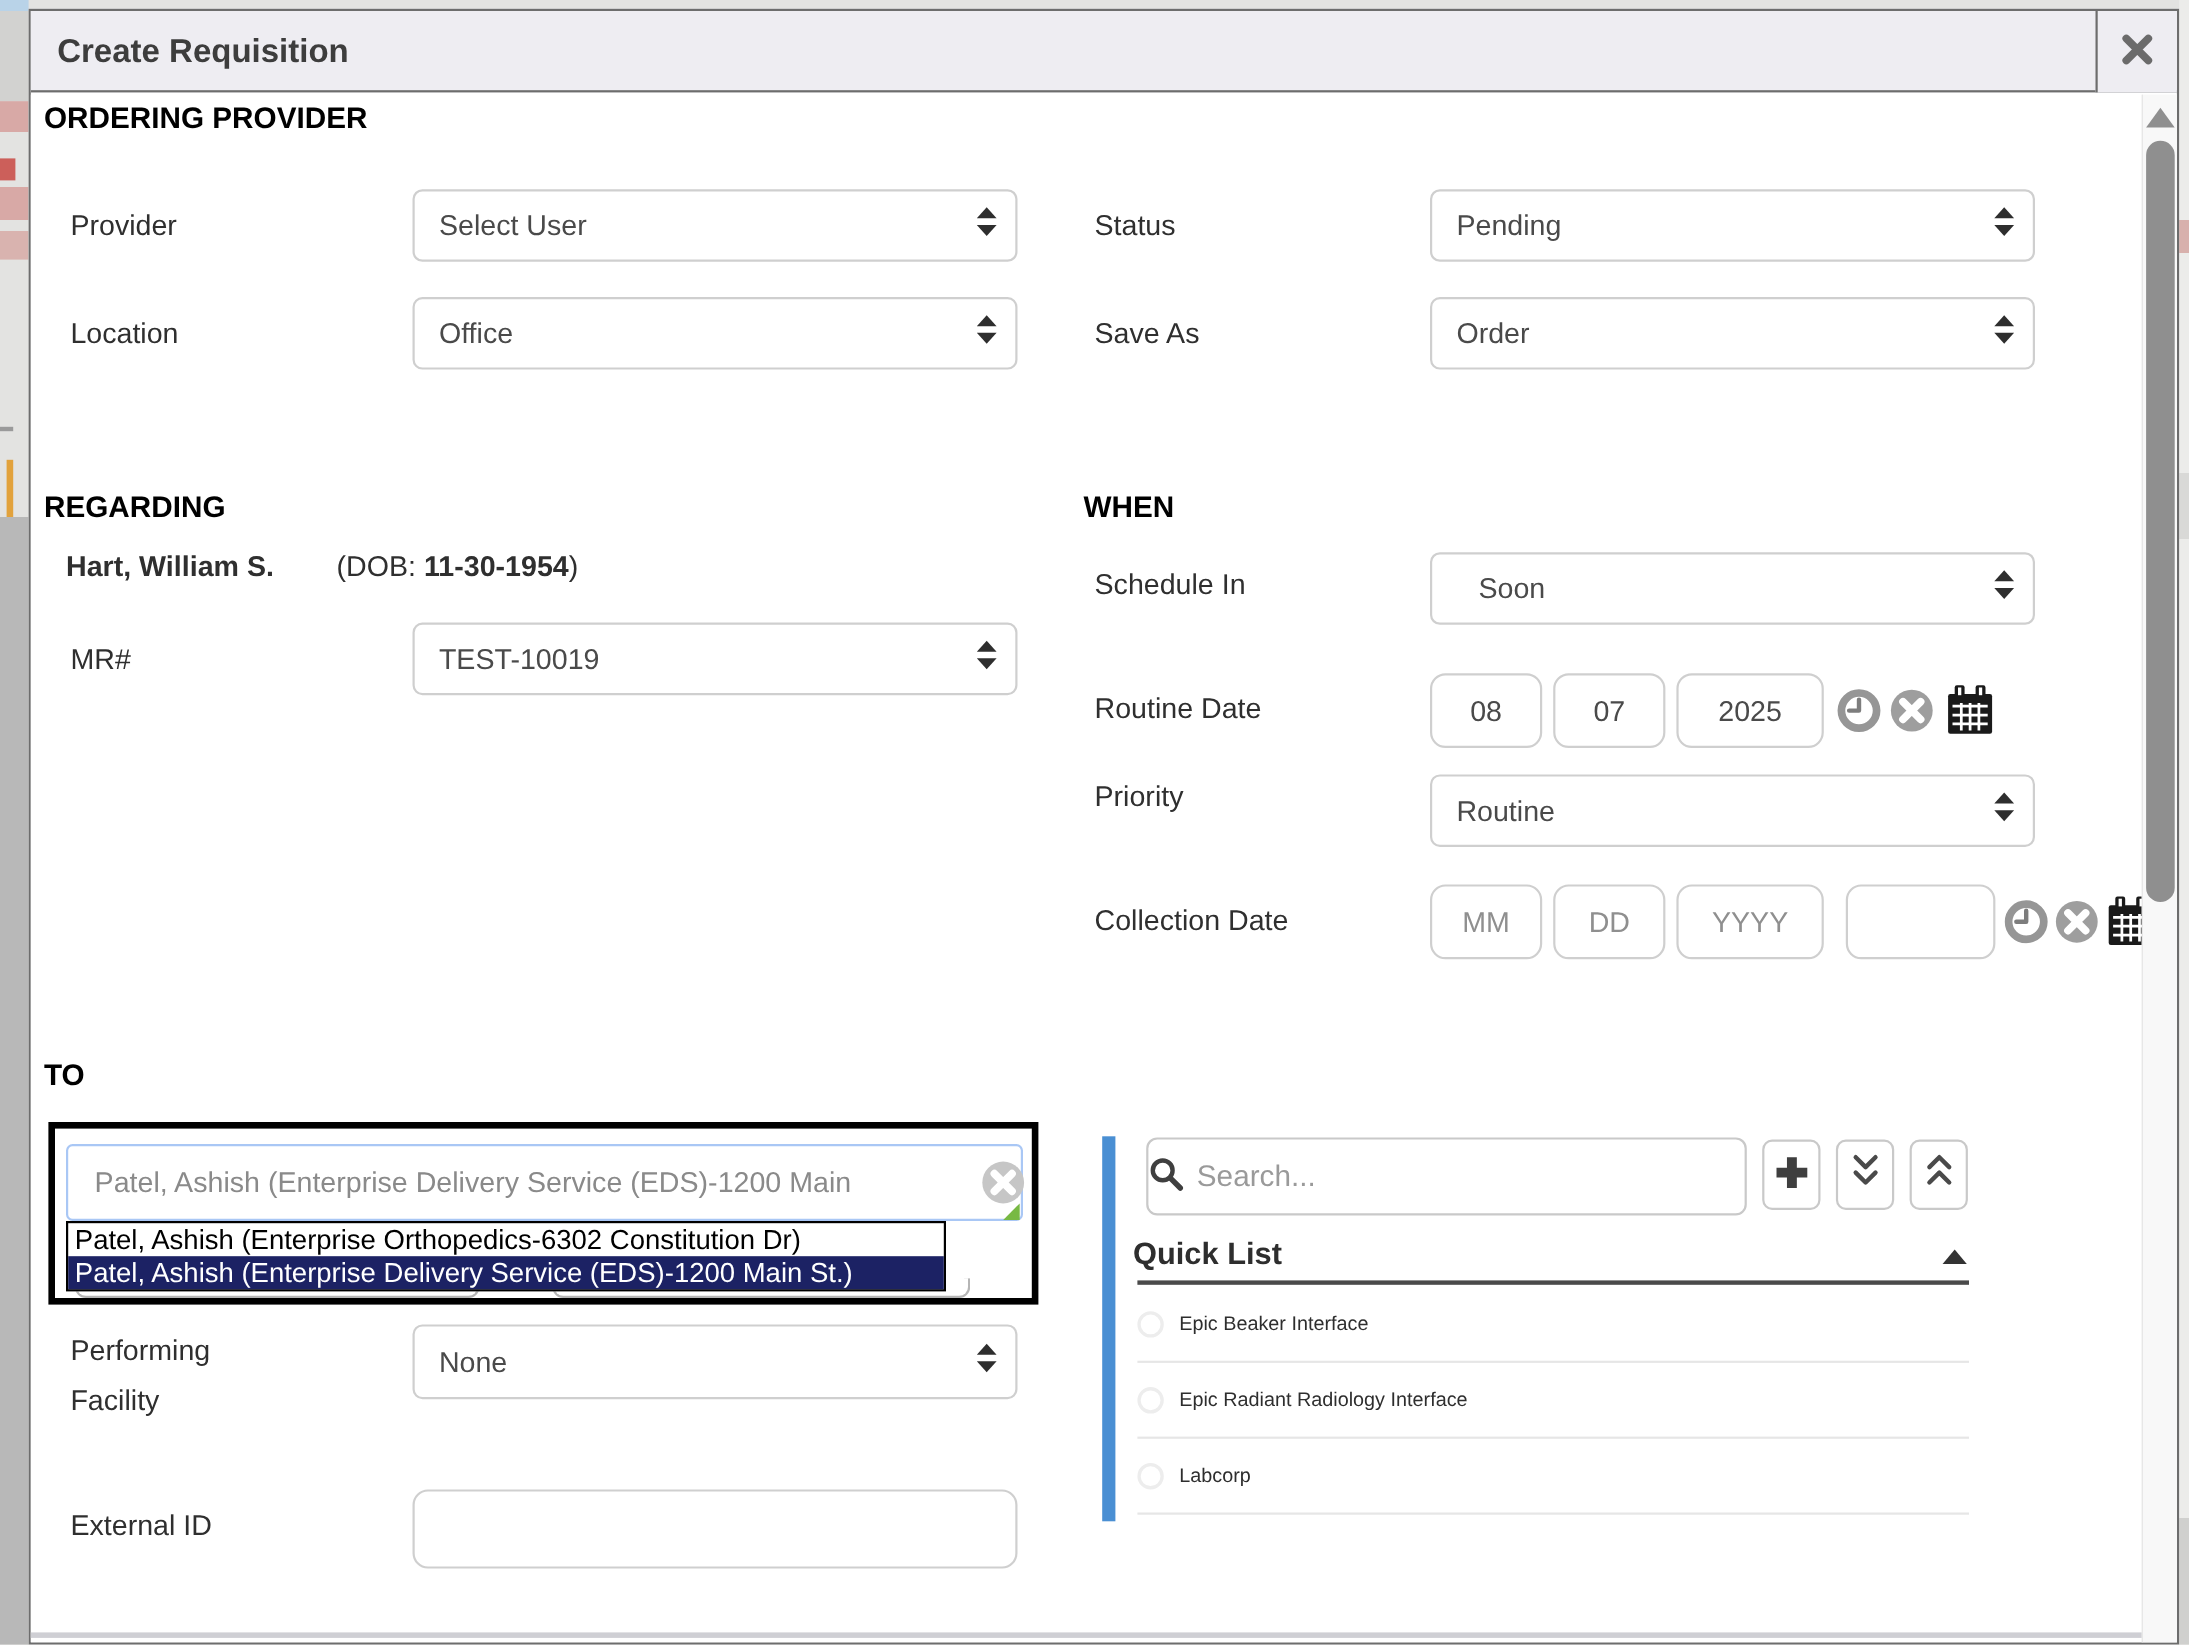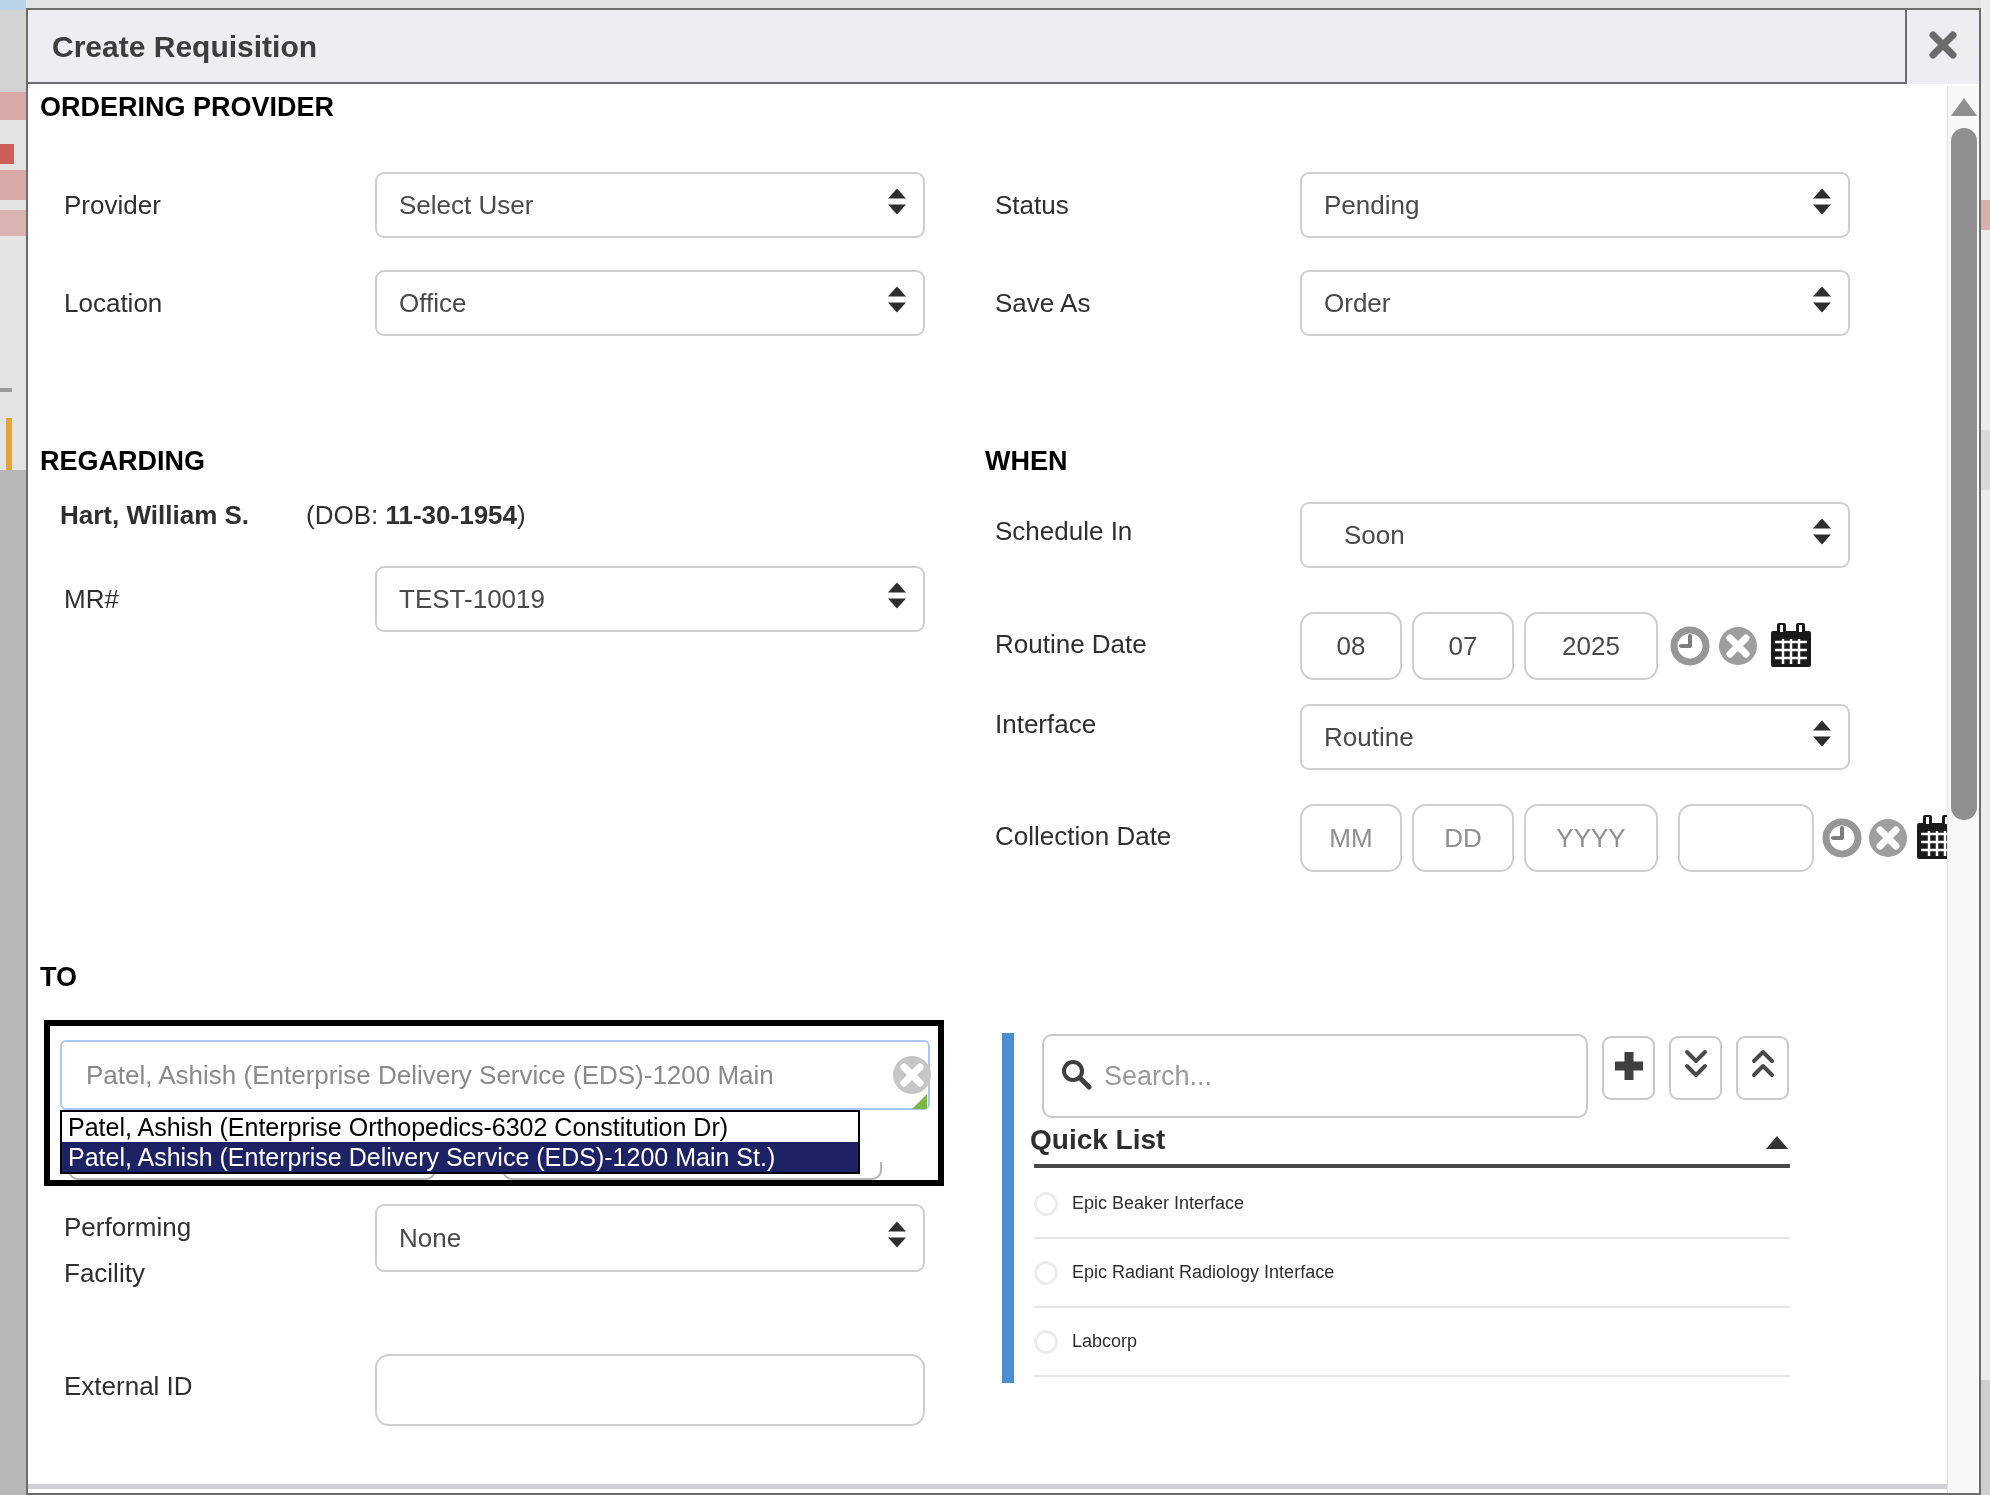--- a/index.html
+++ b/index.html
@@ -49,22 +49,22 @@
   .dd-list { position:absolute; left:10px; top:84px; width:800px; border:2px solid #000;
     background:#fff; z-index:3; }
   .dd-item { height:30px; line-height:30px; font-size:25px; color:#000;
     padding:0 6px; white-space:nowrap; overflow:hidden; cursor:pointer; }
   .dd-item.hl { background:#1c2264; color:#fff; }
   .partial-btn { position:absolute; height:18px; background:#fff;
     border:2px solid #b5b5b5; border-top:none; border-radius:0 0 10px 10px; z-index:1; }
 
   
   .blue-bar { position:absolute; background:#4a8fd3; }
-  .search-wrap { position:absolute; height:84px; border:2px solid #c9c9c9; border-radius:10px;
-    background:#fff; display:flex; align-items:center; padding-left:16px; }
+  .search-wrap { position:absolute; height:71px; border:2px solid #c9c9c9; border-radius:10px;
+    background:#fff; display:flex; align-items:center; padding-left:0; }
   .search-wrap input { border:none; outline:none; font-size:27px; color:#4a4a4a; width:440px;
     margin-left:12px; font-family:"Liberation Sans", sans-serif; }
   .search-wrap input::placeholder { color:#9a9a9a; }
   .sq-btn { position:absolute; width:53px; height:64px; border:2px solid #c9c9c9; border-radius:9px;
     background:#fff; display:flex; align-items:center; justify-content:center; cursor:pointer; }
   .ql-underline { position:absolute; height:4px; background:#4a4a4a; }
   .ql-row { position:absolute; display:flex; align-items:center; cursor:pointer; }
   .ql-radio { width:24px; height:24px; border-radius:50%; border:3px solid #ededed;
     background:#fff; margin-right:14px; flex:0 0 auto; }
   .ql-text { font-size:18px; color:#2e2e2e; }
@@ -216,21 +216,21 @@
           <rect x="12" y="3" width="3" height="7" fill="#fff"></rect>
           <rect x="28" y="1" width="9" height="13" rx="2" fill="#1a1a1a"></rect>
           <rect x="31" y="3" width="3" height="7" fill="#fff"></rect>
           <g stroke="#fff" stroke-width="2.5">
             <path d="M7 20 H39 M7 28 H39 M7 36 H39"></path>
             <path d="M15 17 V42 M23 17 V42 M31 17 V42"></path>
           </g>
         </svg>
     </span>
 
-    <div class="lbl" style="left:967px;top:623px;">Interface</div>
+    <div class="lbl" style="left:967px;top:623px;">Priority</div>
     <div class="sel" style="left:1272px;top:618px;width:550px;">
       <span>Routine</span>
       <span class="updown">
         <svg width="24" height="28" viewBox="0 0 24 28">
             <path d="M12 1 L3 11 H21 Z" fill="#2e2e2e"></path>
             <path d="M3 17 H21 L12 27 Z" fill="#2e2e2e"></path>
           </svg>
       </span>
     </div>
 

